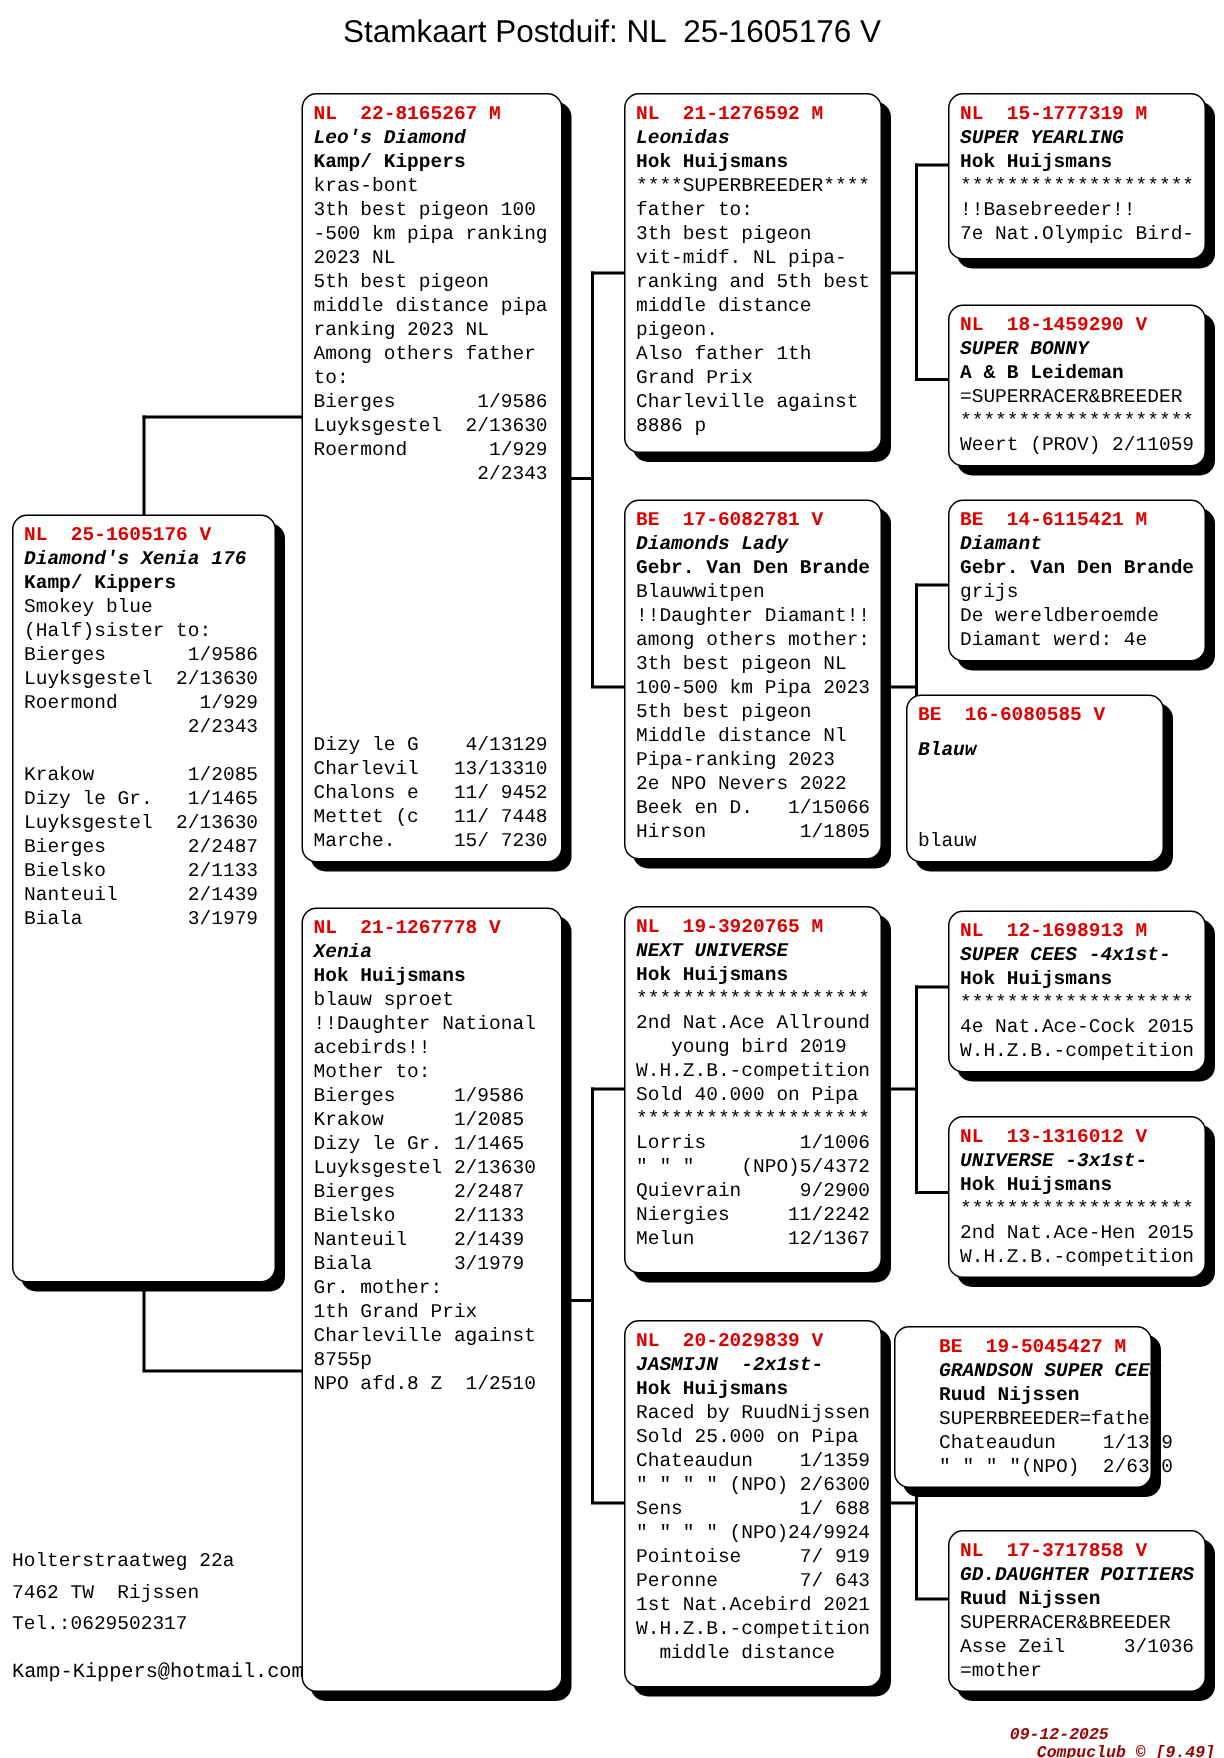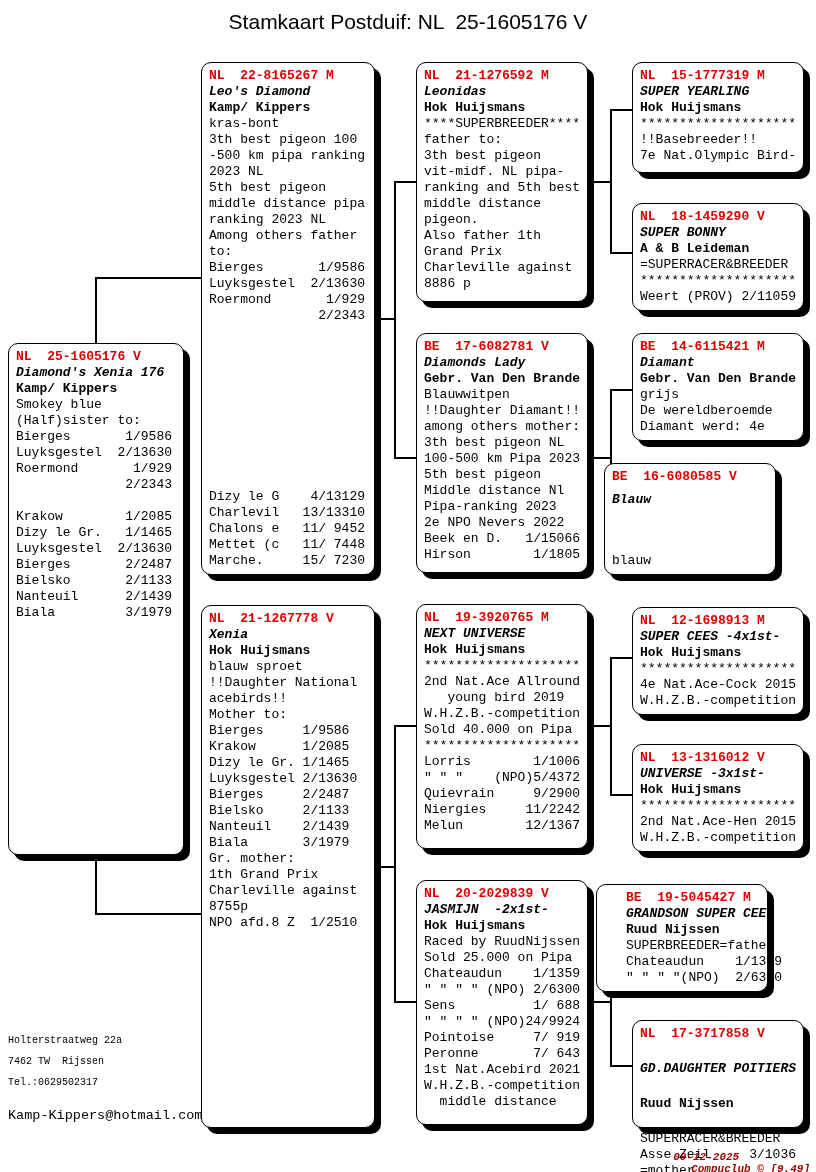--- a/index.html
+++ b/index.html
@@ -25,24 +25,24 @@
   #b-dlady        {left:416px; top:333px;  width:172px; height:240px;}
   #b-next         {left:416px; top:604px;  width:172px; height:245px;}
   #b-jasmijn      {left:416px; top:880px;  width:172px; height:245px;}
   #b-superyearling{left:632px; top:62px;   width:172px; height:111px;}
   #b-superbonny   {left:632px; top:203px;  width:172px; height:108px;}
   #b-diamant      {left:632px; top:333px;  width:172px; height:108px;}
   #b-blauw        {left:604px; top:463px;  width:172px; height:112px;justify-content:space-between;}
   #b-supercees    {left:632px; top:607px;  width:172px; height:108px;}
   #b-doutzen      {left:632px; top:744px;  width:172px; height:108px;}
   #b-grandson     {left:596px; top:884px;  width:172px; height:108px;padding-left:29px;}
-  #b-gddaughter   {left:632px; top:1020px; width:172px; height:108px;gap:19px;}
+  #b-gddaughter   {left:632px; top:1020px; width:172px; height:108px;}
   #contact { position:absolute; left:8px; top:1030px; }
   #contact .cname  { font-size:17px; font-weight:bold; line-height:22px; margin-bottom:4px; }
-  #contact .cline  { font-size:10px; line-height:21px; white-space:pre; }
+  #contact .cline  { font-size:13px; line-height:21px; white-space:pre; }
   #contact .cemail { font-size:13.5px; line-height:21px; margin-top:12px; white-space:pre; }
   #footer { position:absolute; right:6px; top:1139px; font-size:11px; font-style:italic;
             font-weight:bold; color:#990000; white-space:pre; }
   #footer span { margin-left:18px; }
   #footer span:first-child { margin-left:0; }
 </style>
 </head>
 <body>
 
 <div id="page">

